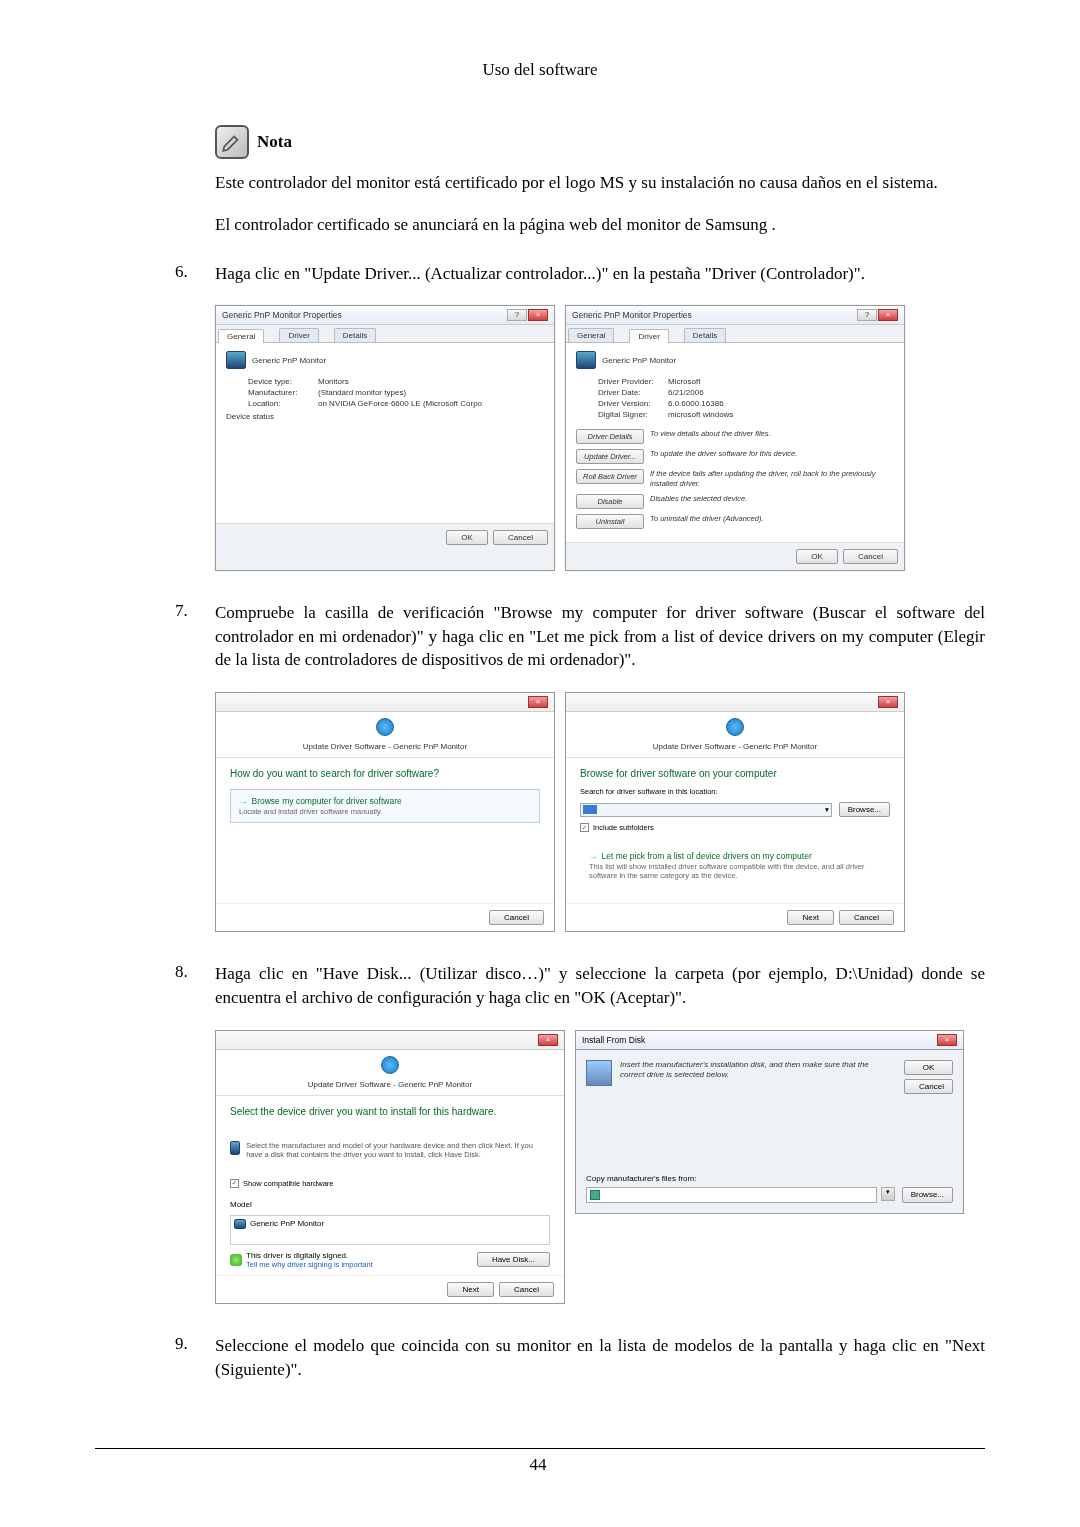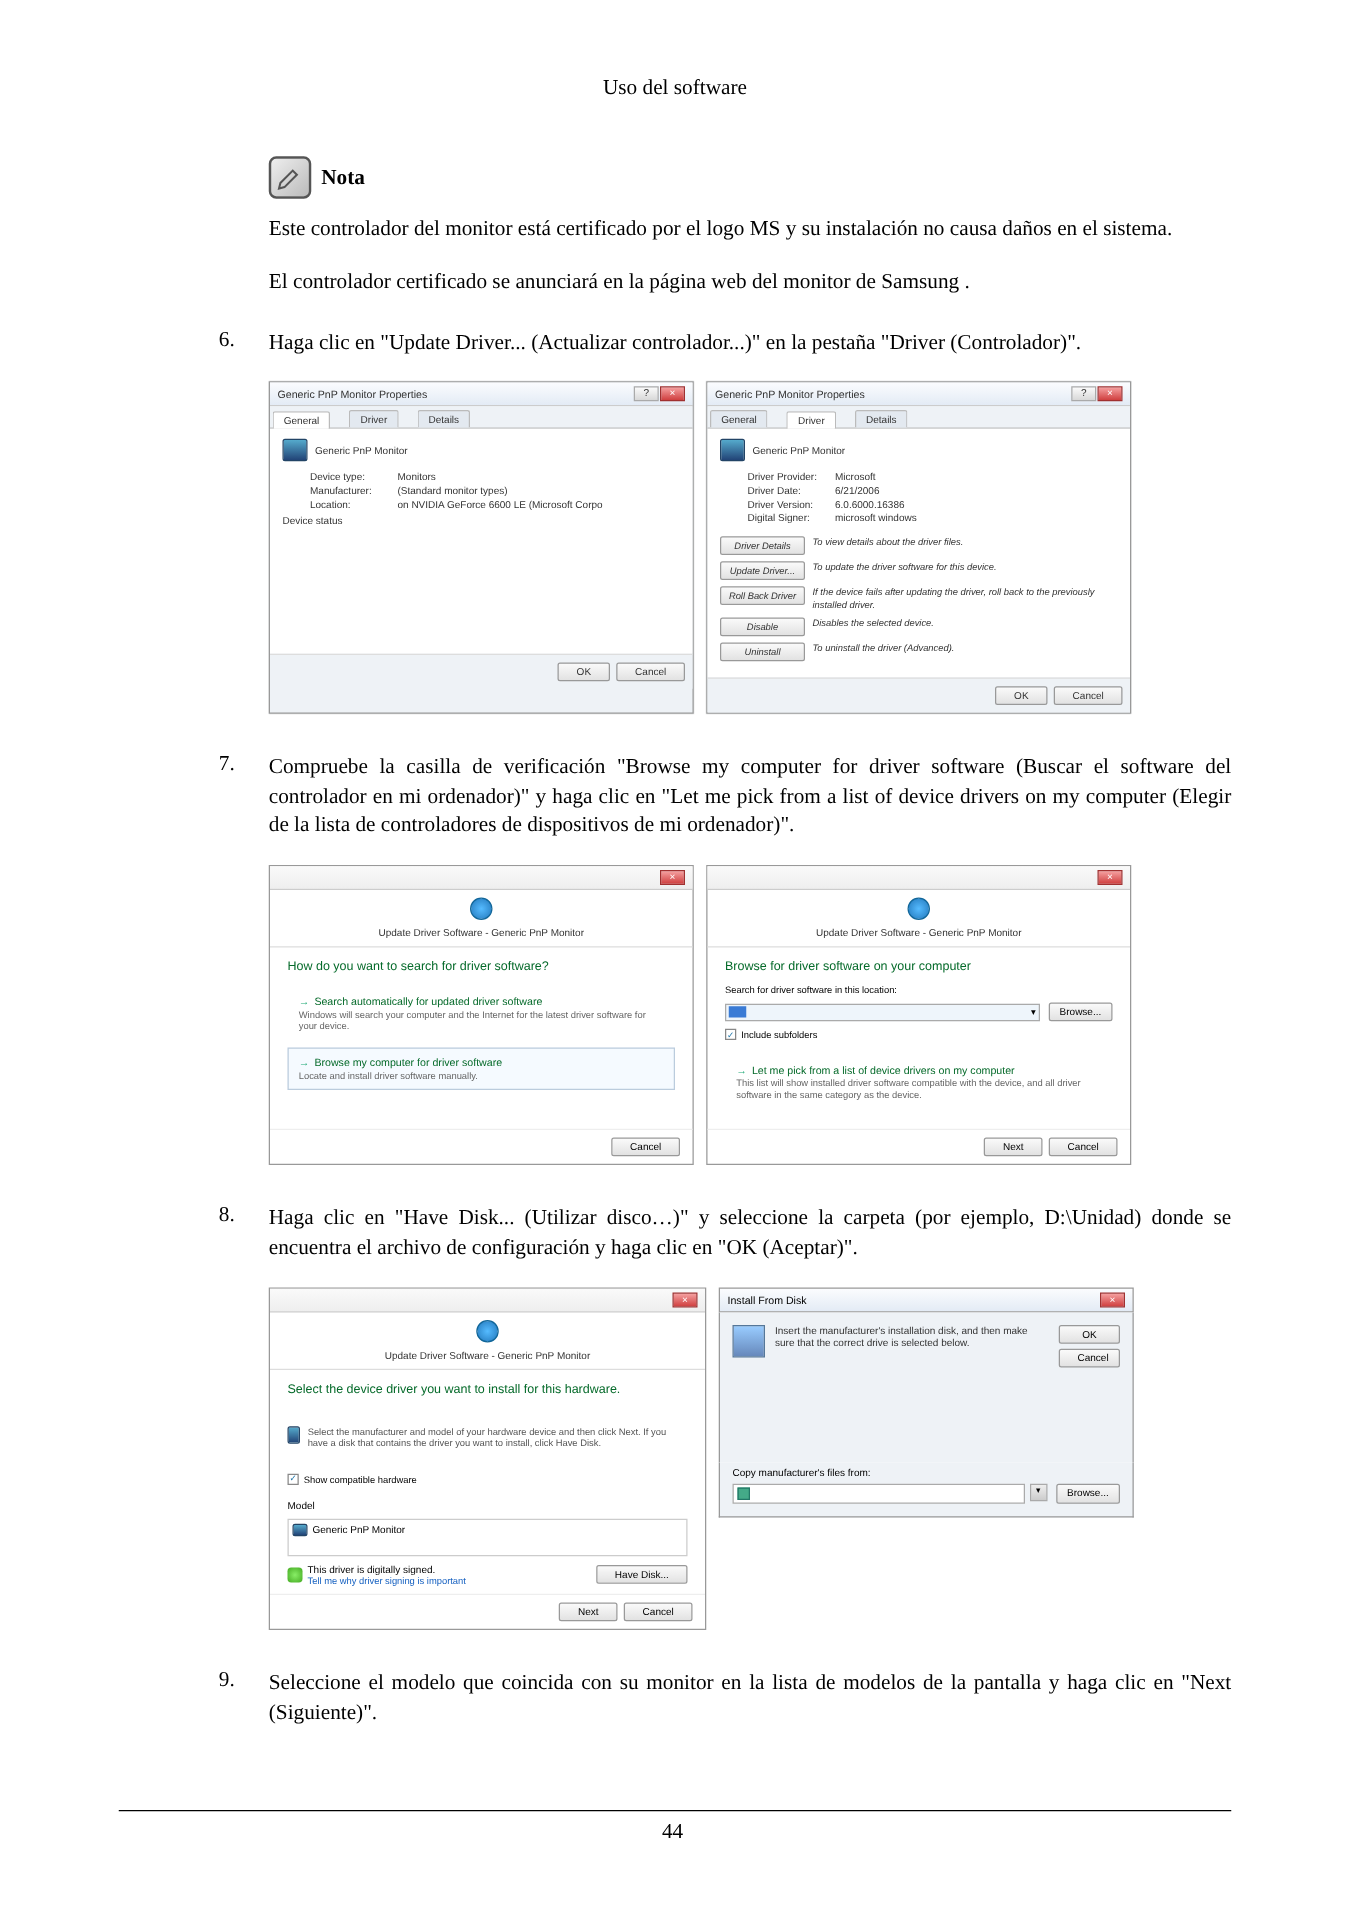--- a/index.html
+++ b/index.html
@@ -252,38 +252,38 @@
       border: 1px solid #ccc;
       height: 30px;
       padding: 3px;
       font-size: 8px;
     }
     .model-row {
       display: flex; align-items: center; gap: 4px;
     }
 
     .install-disk {
-      width: 332px;
+      width: 389px;
       font-family: Tahoma, Arial, sans-serif;
       font-size: 8px;
     }
     .install-disk .dialog-titlebar { background: linear-gradient(#fbfcfe, #e3ebf5); }
     .install-body {
       background: #eef2f6;
       padding: 10px;
       min-height: 120px;
       display: flex;
       gap: 8px;
     }
     .floppy-icon {
       width: 26px; height: 26px;
       background: linear-gradient(#9cf,#68b);
       border: 1px solid #579;
     }
-    .install-text { flex: 1; font-size: 8px; line-height: 1.3; color: #333; }
+    .install-text { flex: 1; font-size: 8px; line-height: 1.3; color: #333; font-style: italic; }
     .install-btns { width: 52px; }
     .copy-row {
       padding: 4px 10px 10px;
       background: #eef2f6;
     }
     .copy-input-row {
       display: flex; gap: 4px; margin-top: 4px;
     }
     .copy-input {
       flex: 1; height: 16px;
@@ -469,24 +469,20 @@
         <div class="win-btns">
             <span class="win-btn close">×</span>
           </div>
       </div>
       <div class="wizard-path">
         <span class="back-arrow"></span>
         <span>Update Driver Software - Generic PnP Monitor</span>
       </div>
       <div class="wizard-body">
         <div class="wizard-heading">How do you want to search for driver software?</div>
-        <div class="wizard-option">
-          <div class="option-title"><span class="arrow">→</span><span>Search automatically for updated driver software</span></div>
-          <div class="option-sub">Windows will search your computer and the Internet for the latest driver software for your device.</div>
-        </div>
         <div class="wizard-option hover">
           <div class="option-title"><span class="arrow">→</span><span>Browse my computer for driver software</span></div>
           <div class="option-sub">Locate and install driver software manually.</div>
         </div>
       </div>
       <div class="wizard-footer">
         <span class="dlg-btn">Cancel</span>
       </div>
     </div>
 

